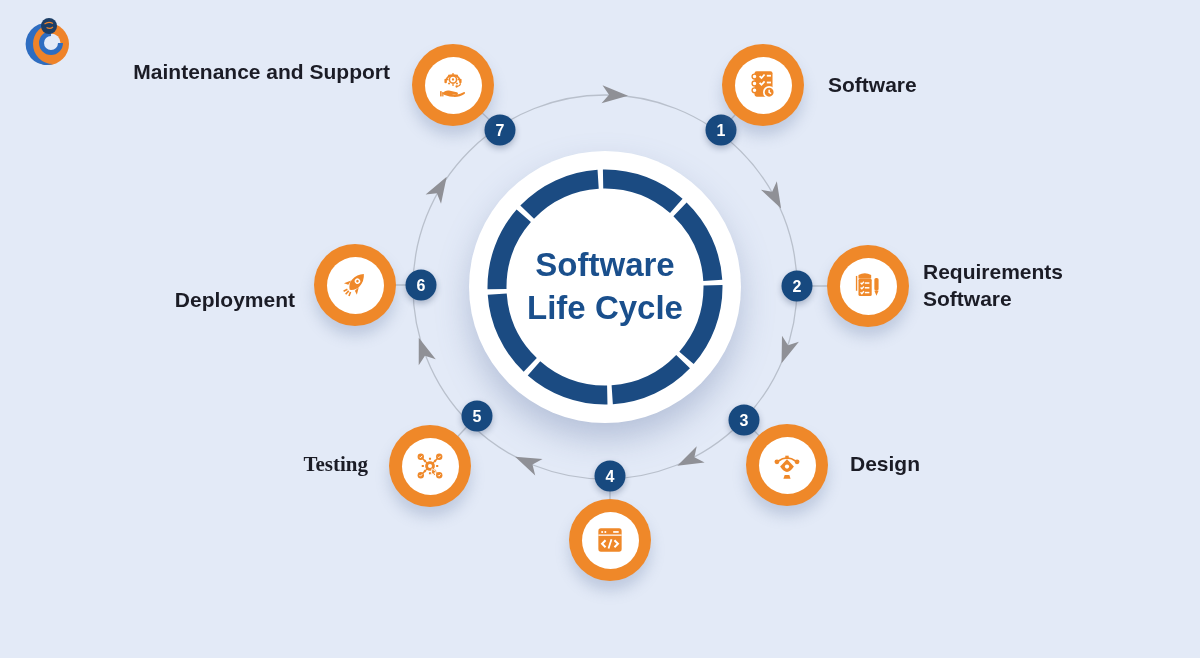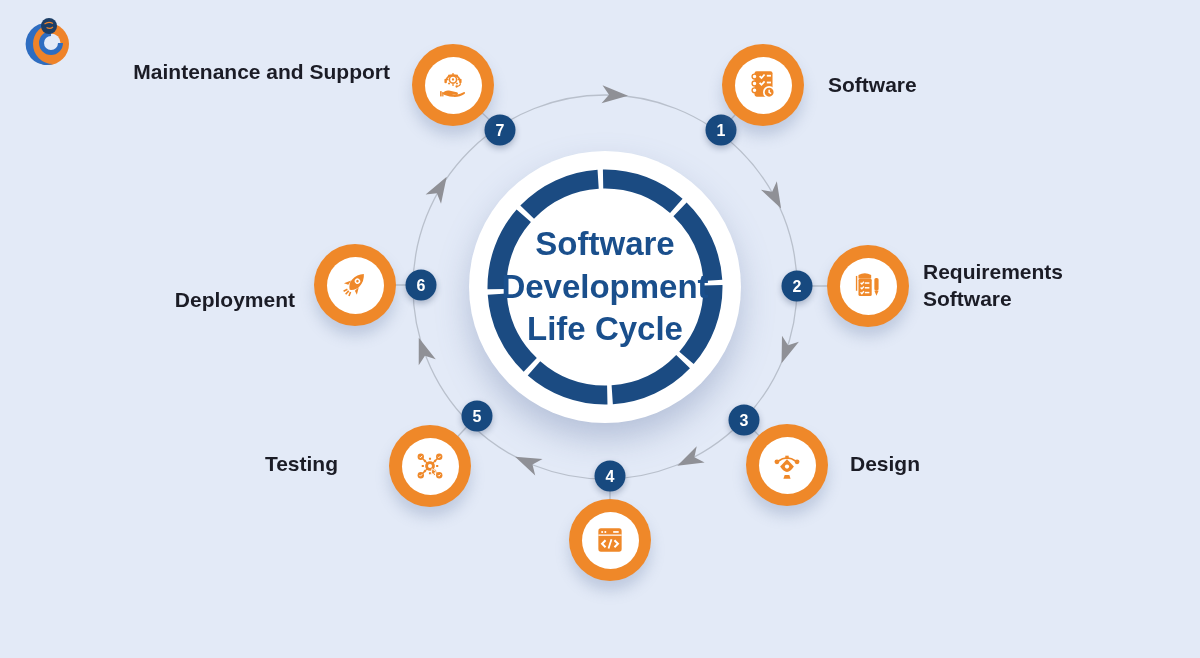--- a/index.html
+++ b/index.html
@@ -72,21 +72,20 @@
     <circle cx="27" cy="13" r="8" fill="#1C3E66"></circle>
     <path d="M22.5 11 q4 -3 8.5 -0.5 M24.5 14.5 q3.5 2 6.5 -0.5" stroke="#EF8329" stroke-width="1.1" fill="none"></path>
   </svg>
 
   <div class="center-circle">
     <svg class="ring-svg" width="272" height="272" viewBox="0 0 272 272">
       <circle cx="136" cy="136" r="108" fill="none" stroke="#1B4B82" stroke-width="19" stroke-dasharray="79.8 5.03" stroke-dashoffset="-82.3"></circle>
     </svg>
     <div class="center-title">
       <div>Software</div>
-      <div>Development</div>
       <div>Life Cycle</div>
     </div>
   </div>
 
   <div class="step-icon" style="left:763px;top:85px;">
     <div class="inner">
         <svg width="36" height="36" viewBox="0 0 34 34">
       <rect x="9" y="4" width="17" height="24" rx="2" fill="#EF8829"></rect>
       <circle cx="9" cy="9" r="2.3" fill="#fff" stroke="#EF8829" stroke-width="1.3"></circle>
       <circle cx="9" cy="15.5" r="2.3" fill="#fff" stroke="#EF8829" stroke-width="1.3"></circle>
@@ -182,21 +181,21 @@
       <path d="M17 11.2v-2 M17 22.8v2 M11.2 17h-2 M22.8 17h2 M12.9 12.9l-1.5-1.5 M21.1 21.1l1.5 1.5 M21.1 12.9l1.5-1.5 M12.9 21.1l-1.5 1.5" stroke="#EF8829" stroke-width="2"></path>
       <circle cx="17" cy="17" r="4.6" fill="#EF8829"></circle>
       <circle cx="17" cy="17" r="1.9" fill="#fff"></circle>
       <path d="M18.8 19.5 l4.6 3.1 -2.1.8 1 2.1 -1.5.7 -1-2.1 -1.7 1.5 Z" fill="#EF8829" stroke="#fff" stroke-width="0.8"></path>
     </svg>
       </div>
   </div>
   <div class="badge" style="left:477px;top:416px;">
     <span>5</span>
   </div>
-  <div class="step-label" style="right:862px;top:451px;">Testing</div>
+  <div class="step-label" style="right:832px;top:451px;font-family:Liberation Serif, serif;">Testing</div>
 
   <div class="step-icon" style="left:355px;top:285px;">
     <div class="inner">
         <svg width="36" height="36" viewBox="0 0 34 34">
       <g transform="rotate(42 17 16)">
         <path d="M17 3.5 Q21.8 8 21.8 15 Q21.8 20 17 23.5 Q12.2 20 12.2 15 Q12.2 8 17 3.5 Z" fill="#EF8829"></path>
         <circle cx="17" cy="12.5" r="2.6" fill="#fff"></circle>
         <circle cx="17" cy="12.5" r="1.2" fill="#EF8829"></circle>
         <path d="M12.2 16 L8.8 22.5 L12.8 20.8 Z" fill="#EF8829"></path>
         <path d="M21.8 16 L25.2 22.5 L21.2 20.8 Z" fill="#EF8829"></path>

